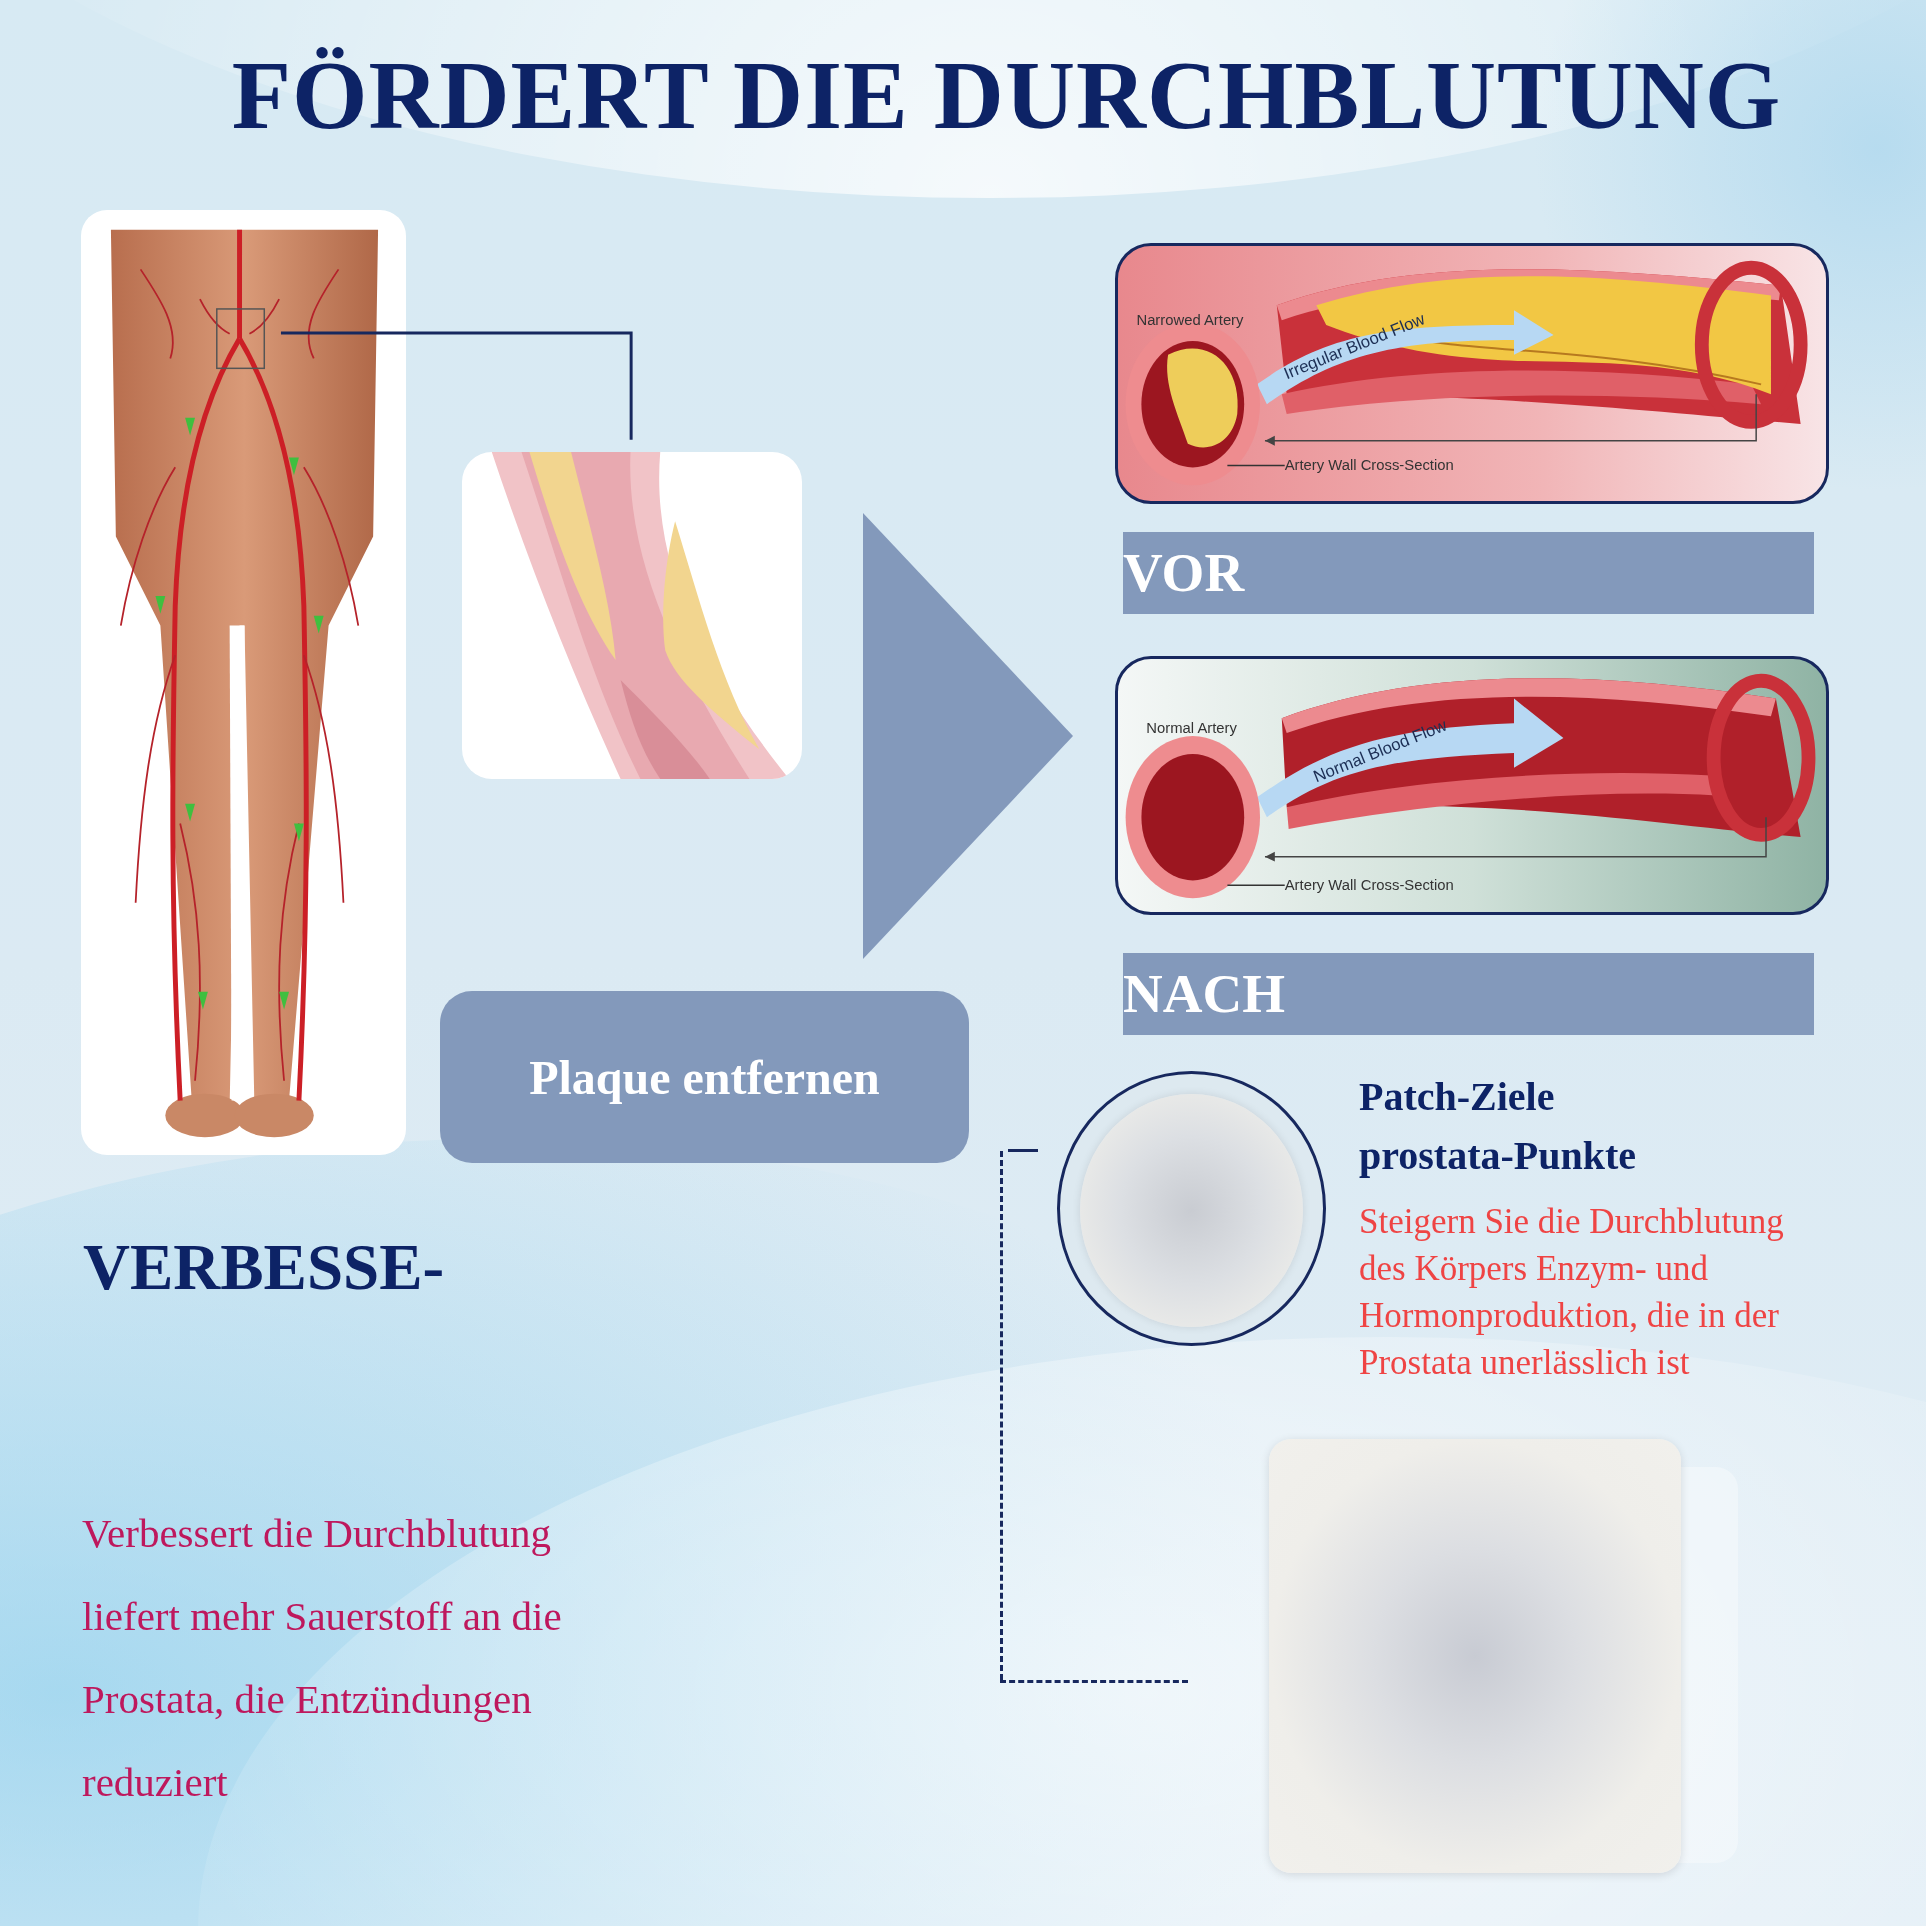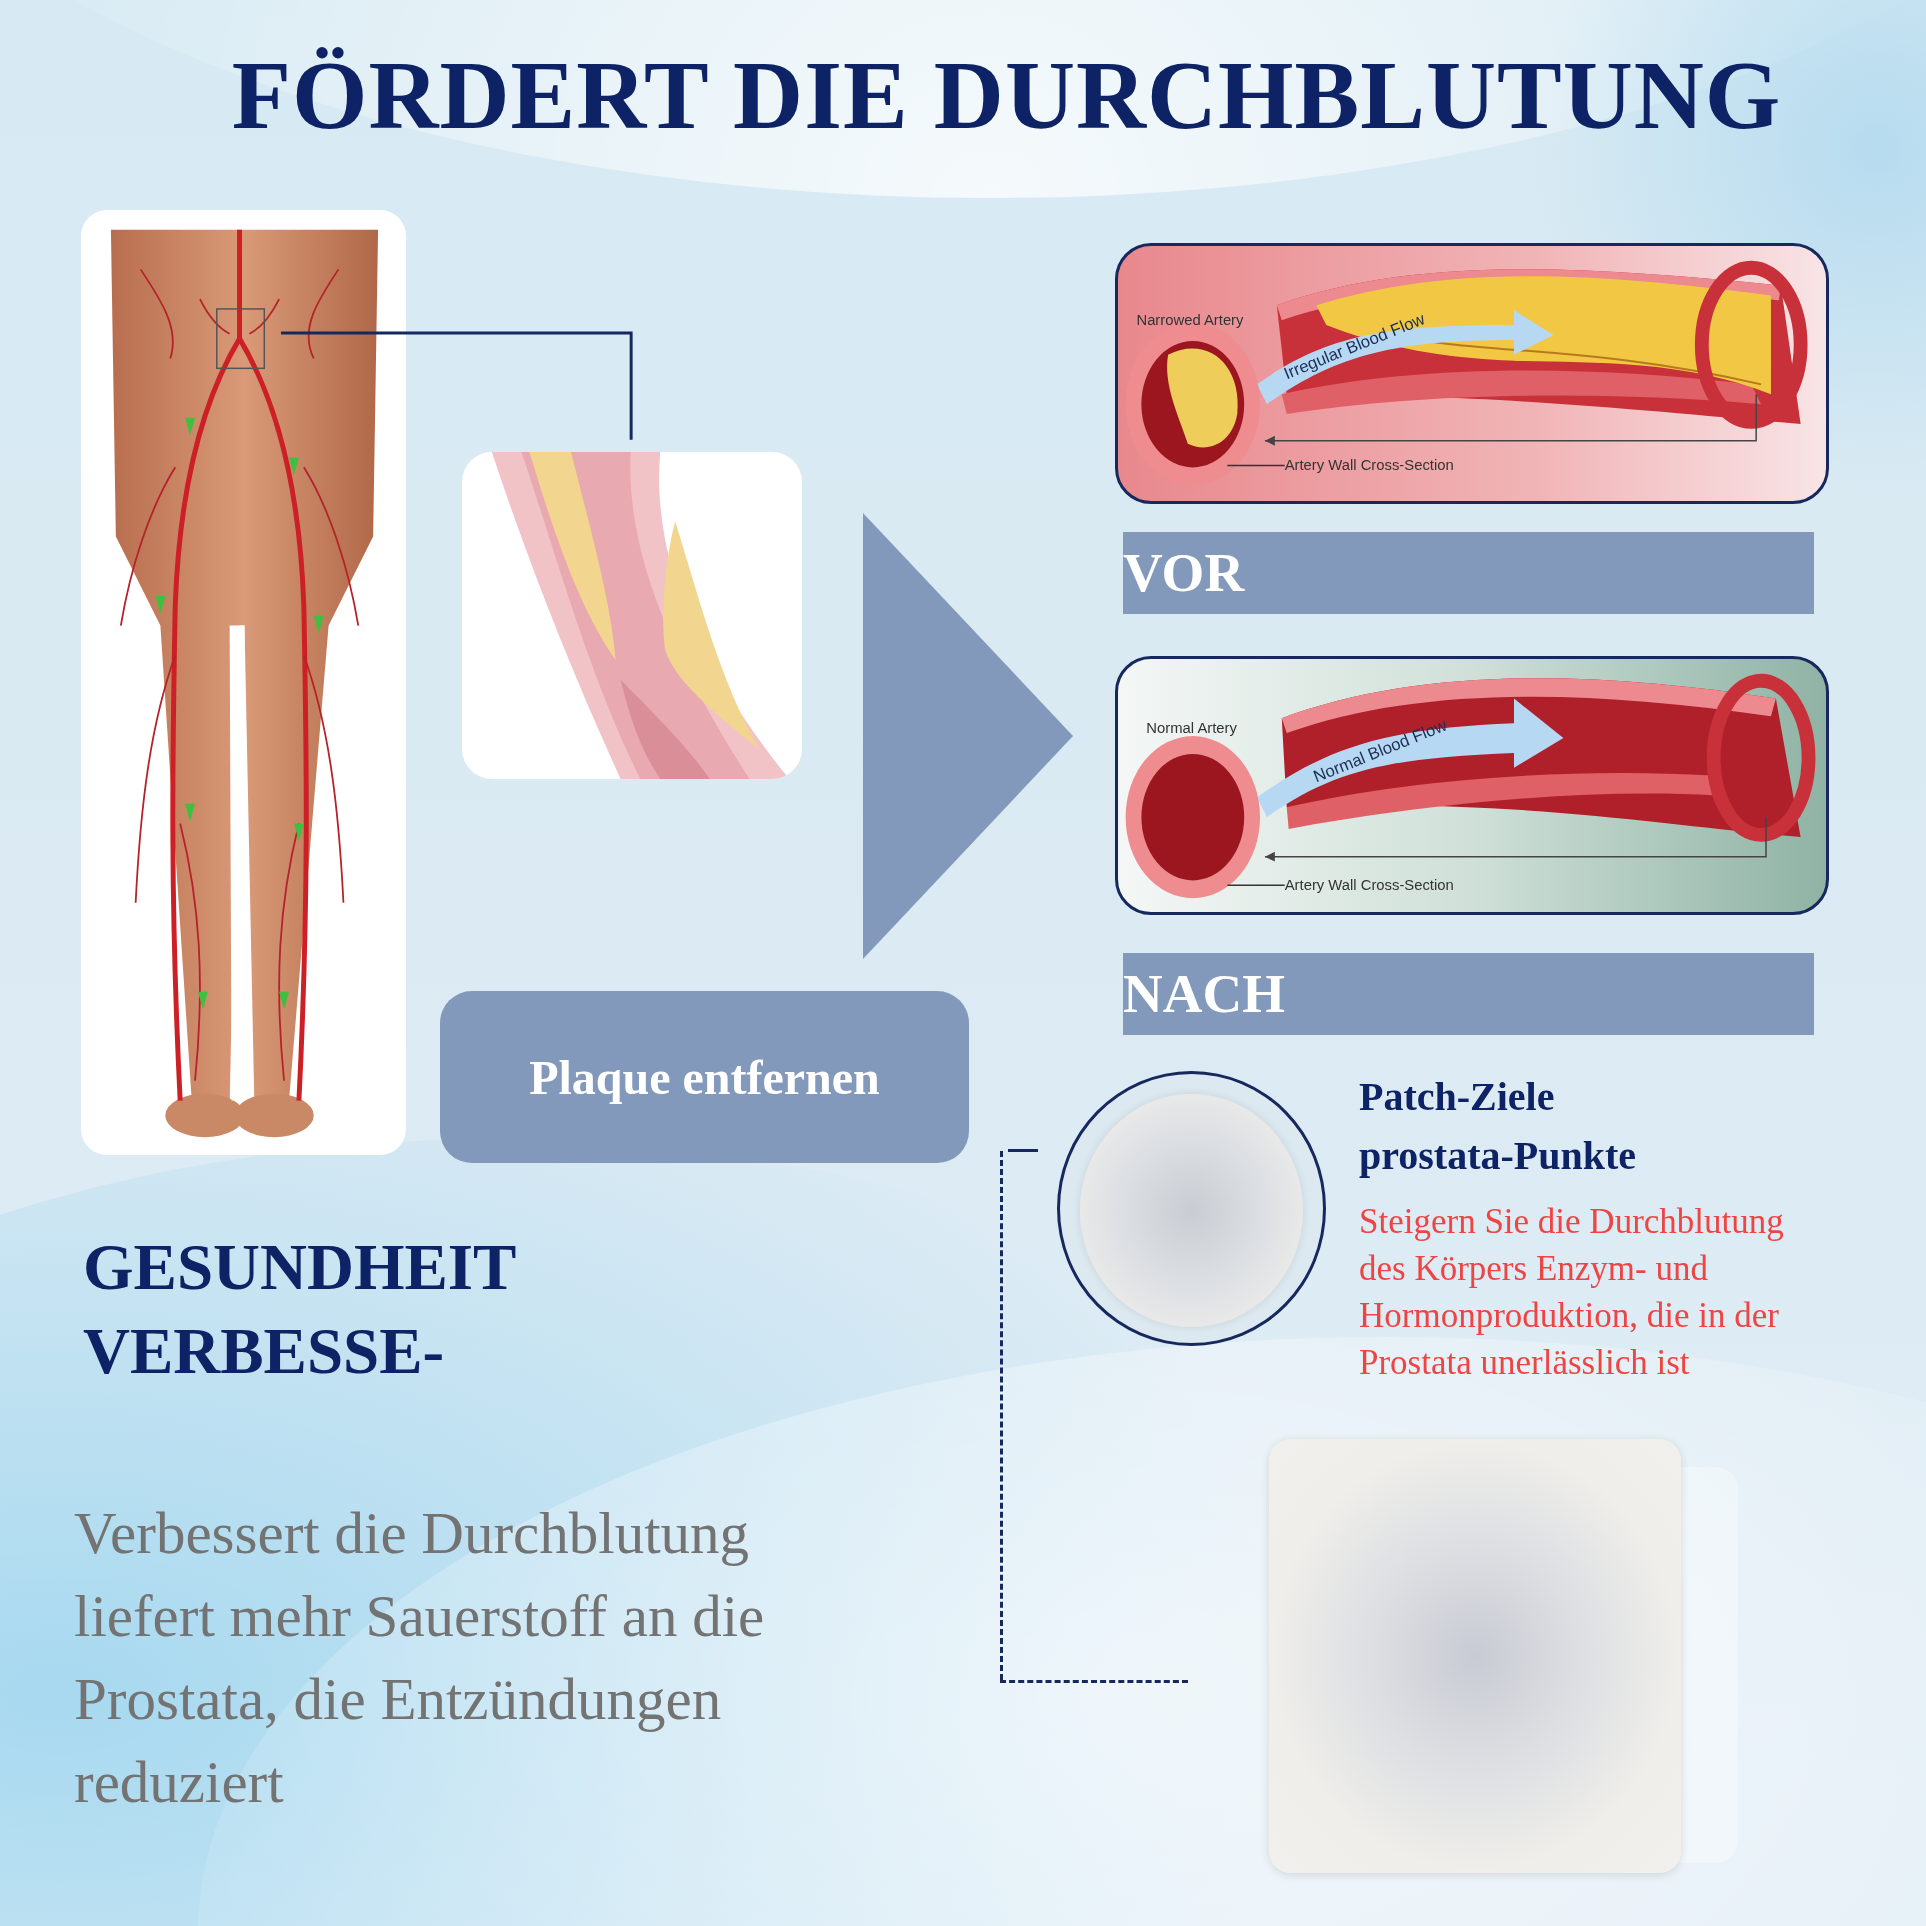--- a/index.html
+++ b/index.html
@@ -39,21 +39,21 @@
   .dash-v{position:absolute;left:1000px;top:1151px;width:0;height:529px;border-left:3px dashed #17285e;}
   .dash-h1{position:absolute;left:1008px;top:1149px;width:30px;border-top:3px solid #17285e;}
   .dash-h2{position:absolute;left:1000px;top:1680px;width:188px;border-top:3px dashed #17285e;}
   .patch-square{position:absolute;left:1269px;top:1439px;width:412px;height:434px;border-radius:22px;
     background:radial-gradient(ellipse at 50% 50%,#c8cbd3 0%,#dcdee2 35%,#efeeea 70%,#f1f0ec 100%);
     box-shadow:0 2px 10px rgba(0,0,0,0.12);}
   .patch-shadow{position:absolute;left:1643px;top:1467px;width:95px;height:396px;border-radius:22px;background:rgba(255,255,255,0.35);}
   .patch-title{position:absolute;left:1359px;top:1067px;color:#0d2366;font-weight:bold;font-size:40px;line-height:59px;}
   .patch-desc{position:absolute;left:1359px;top:1198px;width:515px;color:#ef4444;font-size:35px;line-height:47px;}
   .health-title{position:absolute;left:83px;top:1225px;color:#0d2366;font-weight:bold;font-size:65px;line-height:84px;}
-  .health-desc{position:absolute;left:74px;top:1492px;width:871px;color:#737373;font-size:59px;line-height:83px;}
+  .health-desc{position:absolute;left:82px;top:1492px;width:871px;color:#be185d;font-size:41px;line-height:83px;}
   .line{display:block;white-space:nowrap;}
 </style>
 </head>
 <body>
 
 <div class="bg-swoosh-top"></div>
 <div class="bg-swoosh-right"></div>
 <div class="bg-wave-bottom"></div>
 <div class="bg-wave-white"></div>
 
@@ -191,21 +191,20 @@
   <span class="line">Steigern Sie die Durchblutung</span>
   <span class="line">des Körpers Enzym- und</span>
   <span class="line">Hormonproduktion, die in der</span>
   <span class="line">Prostata unerlässlich ist</span>
 </div>
 
 <div class="patch-shadow"></div>
 <div class="patch-square mesh"></div>
 
 <div class="health-title">
-  <span class="line">GESUNDHEIT</span>
   <span class="line">VERBESSE-</span>
 </div>
 <div class="health-desc">
   <span class="line">Verbessert die Durchblutung</span>
   <span class="line">liefert mehr Sauerstoff an die</span>
   <span class="line">Prostata, die Entzündungen</span>
   <span class="line">reduziert</span>
 </div>
 
 

